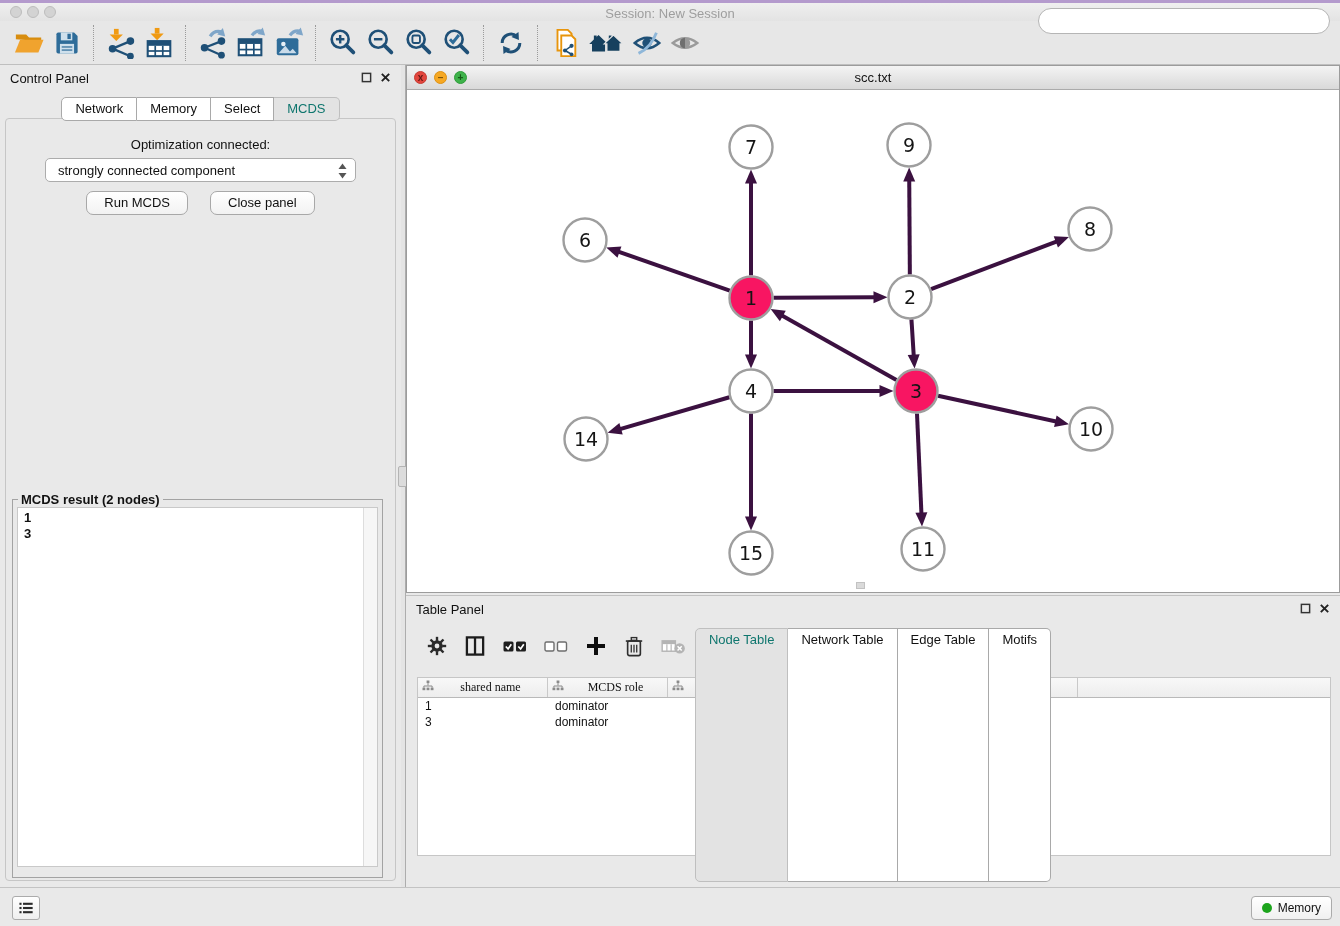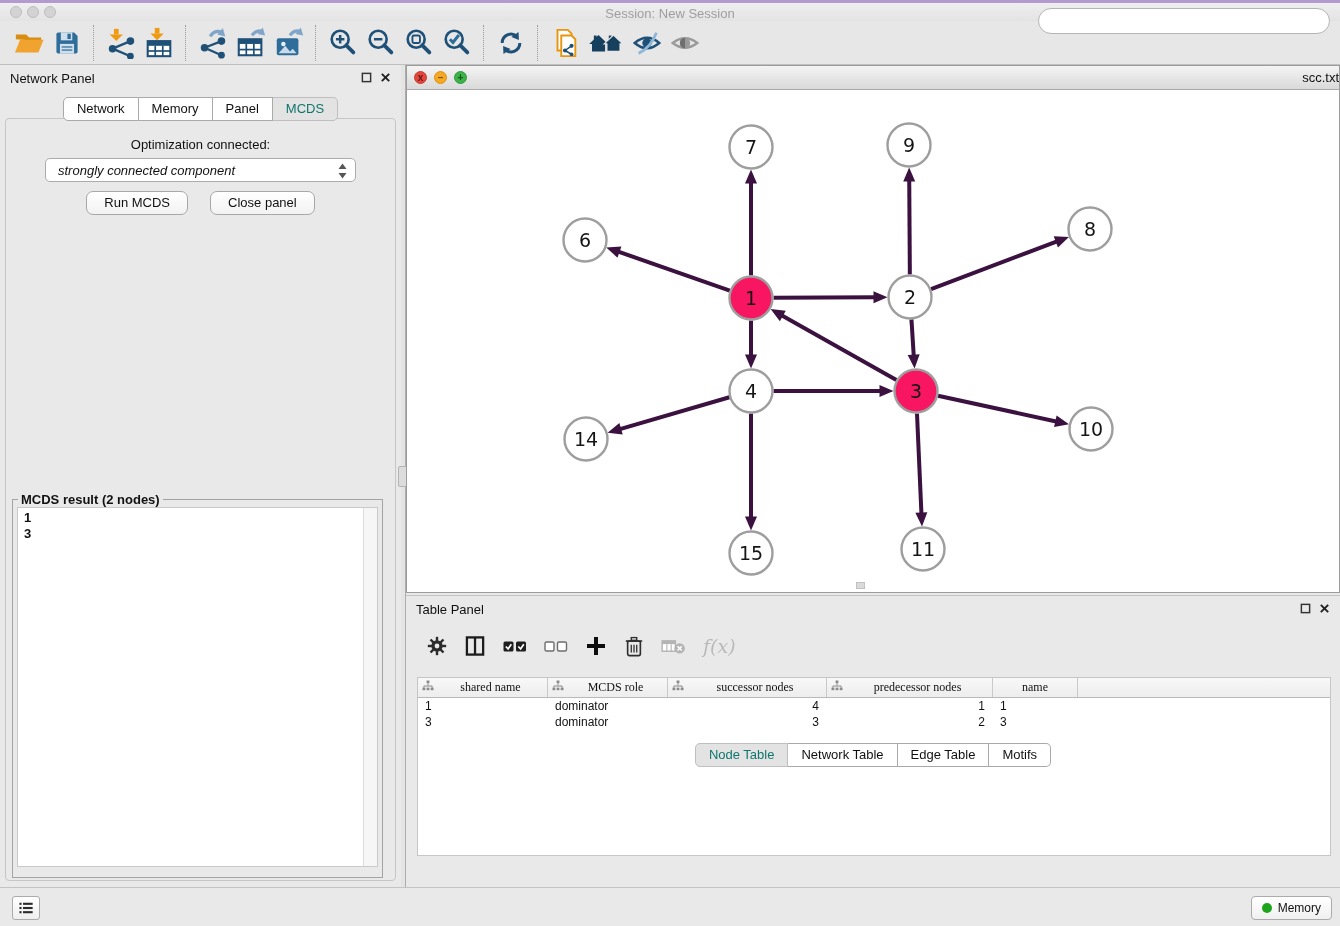--- a/index.html
+++ b/index.html
@@ -26,58 +26,58 @@
   #control-panel{position:absolute;left:0;top:65px;width:401px;height:822px;background:#E9E9E9;box-sizing:border-box;}
   .panel-title{position:absolute;left:10px;top:6px;font-size:13px;color:#111;}
   .panel-icons{position:absolute;right:10px;top:7px;display:flex;gap:8px;align-items:center;}
   .cp-content{position:absolute;left:5px;top:53px;right:5px;bottom:6px;border:1px solid #C6C6C6;border-radius:4px;background:#E9E9E9;}
   .tabstrip{position:absolute;left:0;right:0;top:32px;display:flex;justify-content:center;z-index:3;}
   .tab{font-size:13px;color:#111;background:#FFF;border:1px solid #A9A9A9;border-left:none;padding:3px 13px 4px;cursor:pointer;}
   .tab:first-child{border-left:1px solid #A9A9A9;border-radius:5px 0 0 5px;}
   .tab:last-child{border-radius:0 5px 5px 0;}
   .tab.selected{background:#E3E3E3;color:#0f766e;border-color:#BFBFBF;}
   #opt-label{position:absolute;left:0;right:0;top:72px;text-align:center;font-size:13px;color:#111;}
-  #criterion-select{position:absolute;left:45px;top:93px;width:311px;height:24px;background:#FFF;border:1px solid #ACACAC;border-radius:5px;box-sizing:border-box;font-size:13px;color:#111;display:flex;align-items:center;padding-left:12px;cursor:pointer;font-style:italic;}
+  #criterion-select{position:absolute;left:45px;top:93px;width:311px;height:24px;background:#FFF;border:1px solid #ACACAC;border-radius:5px;box-sizing:border-box;font-size:13px;color:#111;display:flex;align-items:center;padding-left:12px;cursor:pointer;}
   #criterion-stepper{position:absolute;right:8px;top:4px;}
   #cp-buttons{position:absolute;left:0;right:0;top:126px;display:flex;justify-content:center;gap:22px;}
   .cbtn{font-size:13px;color:#111;background:linear-gradient(#FFF,#F2F2F2);border:1px solid #A8A8A8;border-radius:7px;padding:3px 17px 4px;cursor:pointer;font-family:inherit;}
   #result-group{position:absolute;left:12px;top:427px;width:371px;height:386px;border:1px solid #A3A3A3;margin:0;padding:0 4px 4px 4px;box-sizing:border-box;background:#E9E9E9;font-weight:bold;}
   #result-group legend{font-size:13px;color:#111;padding:0 3px;margin-left:1px;}
   #result-box{position:relative;width:100%;height:calc(100% - 6px);background:#FFF;border:1px solid #C9C9C9;box-sizing:border-box;overflow:hidden;}
   #result-lines{padding:2px 0 0 6px;font-size:13px;line-height:16px;color:#111;}
   #result-scrollbar{position:absolute;right:0;top:0;bottom:0;width:13px;background:#F6F6F6;border-left:1px solid #DDD;}
   
   #v-splitter{position:absolute;left:401px;top:65px;width:5px;height:822px;background:#E4E4E4;border-right:1px solid #ADADAD;box-sizing:border-box;cursor:col-resize;}
   #v-splitter-handle{position:absolute;left:-3px;top:401px;width:10px;height:19px;background:#DCDCDC;border:1px solid #B4B4B4;border-radius:2px;}
   
   #network-window{position:absolute;left:406px;top:65px;width:934px;height:528px;border:1px solid #9C9C9C;box-sizing:border-box;background:#FFF;}
   #nw-titlebar{position:absolute;left:0;top:0;right:0;height:23px;background:linear-gradient(#F4F4F4,#D9D9D9);border-bottom:1px solid #ABABAB;}
   .nw-light{position:absolute;top:5px;width:13px;height:13px;border-radius:50%;box-sizing:border-box;text-align:center;font-size:10px;line-height:12px;color:rgba(60,10,10,0.75);font-weight:bold;cursor:pointer;}
   #nw-close{left:7px;background:#E2463D;border:1px solid #C63B33;}
   #nw-min{left:27px;background:#F6A823;border:1px solid #DD9113;color:rgba(90,60,0,.8);}
   #nw-zoom{left:47px;background:#3EB24A;border:1px solid #2E9C3A;color:rgba(10,70,10,.8);}
-  #nw-title{position:absolute;left:0;right:0;top:4px;text-align:right;font-size:13px;color:#111;}
+  #nw-title{position:absolute;left:0;right:0;top:4px;text-align:center;font-size:13px;color:#111;}
   #graph-svg{position:absolute;left:0;top:23px;}
   #nw-resize-dot{position:absolute;left:449px;bottom:3px;width:9px;height:7px;background:#DADADA;border:1px solid #C2C2C2;box-sizing:border-box;}
   .graph-node-label{font-family:"DejaVu Sans","Liberation Sans",sans-serif;font-size:19px;fill:#151515;}
   
   #table-panel{position:absolute;left:406px;top:595px;width:934px;height:292px;background:#E9E9E9;border-top:1px solid #C2C2C2;box-sizing:border-box;}
   #tp-toolbar{position:absolute;left:20px;top:32px;height:36px;display:flex;align-items:center;gap:17px;}
   .tp-ic{border:none;background:transparent;padding:0;display:flex;align-items:center;justify-content:center;cursor:pointer;}
   #fx-button{font-family:"DejaVu Serif","Liberation Serif",serif;font-style:italic;font-size:19px;color:#B9B9B9;}
   #tp-table{position:absolute;left:11px;top:81px;width:914px;height:179px;background:#FFF;border:1px solid #C6C6C6;box-sizing:border-box;overflow:hidden;}
   #tp-table-header{display:flex;height:19px;border-bottom:1px solid #B9B9B9;background:linear-gradient(#F8F8F8,#EDEDED);}
   .th-cell{display:flex;align-items:center;border-right:1px solid #C9C9C9;box-sizing:border-box;font-size:12px;color:#111;}
   .th-cell .th-icon{margin-left:4px;flex:0 0 auto;}
   .th-cell .th-label{flex:1;text-align:center;padding:0 4px;white-space:nowrap;font-family:Liberation Serif, serif;}
   .t-row{display:flex;height:16px;align-items:center;}
   .t-cell{box-sizing:border-box;font-size:12px;color:#111;white-space:nowrap;overflow:hidden;}
   .t-cell.left{text-align:left;padding-left:7px;}
   .t-cell.right{text-align:right;padding-right:8px;}
-  #tp-tabs{position:absolute;left:0;right:0;bottom:5px;display:flex;justify-content:center;align-items:center;}
+  #tp-tabs{position:absolute;left:0;right:0;bottom:5px;display:flex;justify-content:center;}
   
   #status-bar{position:absolute;left:0;top:887px;width:1340px;height:39px;background:#E9E9E9;border-top:1px solid #C3C3C3;box-sizing:border-box;}
   #tasks-button{position:absolute;left:12px;top:8px;width:28px;height:24px;background:linear-gradient(#FFF,#EFEFEF);border:1px solid #ABABAB;border-radius:3px;display:flex;align-items:center;justify-content:center;cursor:pointer;}
   #memory-button{position:absolute;right:8px;top:8px;height:24px;background:linear-gradient(#FFF,#F0F0F0);border:1px solid #ABABAB;border-radius:4px;display:flex;align-items:center;gap:6px;padding:0 10px;font-size:12px;color:#111;cursor:pointer;}
   #memory-dot{width:10px;height:10px;border-radius:50%;}
 </style>
 </head>
 <body>
 
 <div id="top-strip"></div>
@@ -234,34 +234,34 @@
     </svg>
   </button>
 </div>
 <svg id="search-glyph" width="14" height="14" viewBox="0 0 14 14">
   <circle cx="5.5" cy="5.5" r="4" fill="none" stroke="#9A9A9A" stroke-width="1.5"></circle>
   <line x1="8.5" y1="8.5" x2="12.5" y2="12.5" stroke="#9A9A9A" stroke-width="1.5"></line>
 </svg>
 <input id="toolbar-search" type="text" value="" style="">
 
 <div id="control-panel">
-  <div class="panel-title">Network Panel</div>
+  <div class="panel-title">Control Panel</div>
   <div class="panel-icons">
     <svg width="11" height="11" viewBox="0 0 12 12">
         <rect x="1.5" y="1.5" width="9" height="9" fill="none" stroke="#333" stroke-width="1.6"></rect>
       </svg>
     <svg width="11" height="11" viewBox="0 0 12 12">
         <path d="M2 2 L10 10 M10 2 L2 10" stroke="#222" stroke-width="2.1"></path>
       </svg>
   </div>
   <div class="cp-content"></div>
   <div class="tabstrip" id="cp-tabs">
       <span class="tab">Network</span>
       <span class="tab">Memory</span>
-      <span class="tab">Panel</span>
+      <span class="tab">Select</span>
       <span class="tab selected">MCDS</span>
     </div>
   <div id="opt-label">Optimization connected:</div>
   <div id="criterion-select">
     <span>strongly connected component</span>
     <svg id="criterion-stepper" width="9" height="16" viewBox="0 0 9 16">
       <polygon points="4.5,0.5 8.5,6 0.5,6" fill="#555"></polygon>
       <polygon points="4.5,15.5 8.5,10 0.5,10" fill="#555"></polygon>
     </svg>
   </div>

